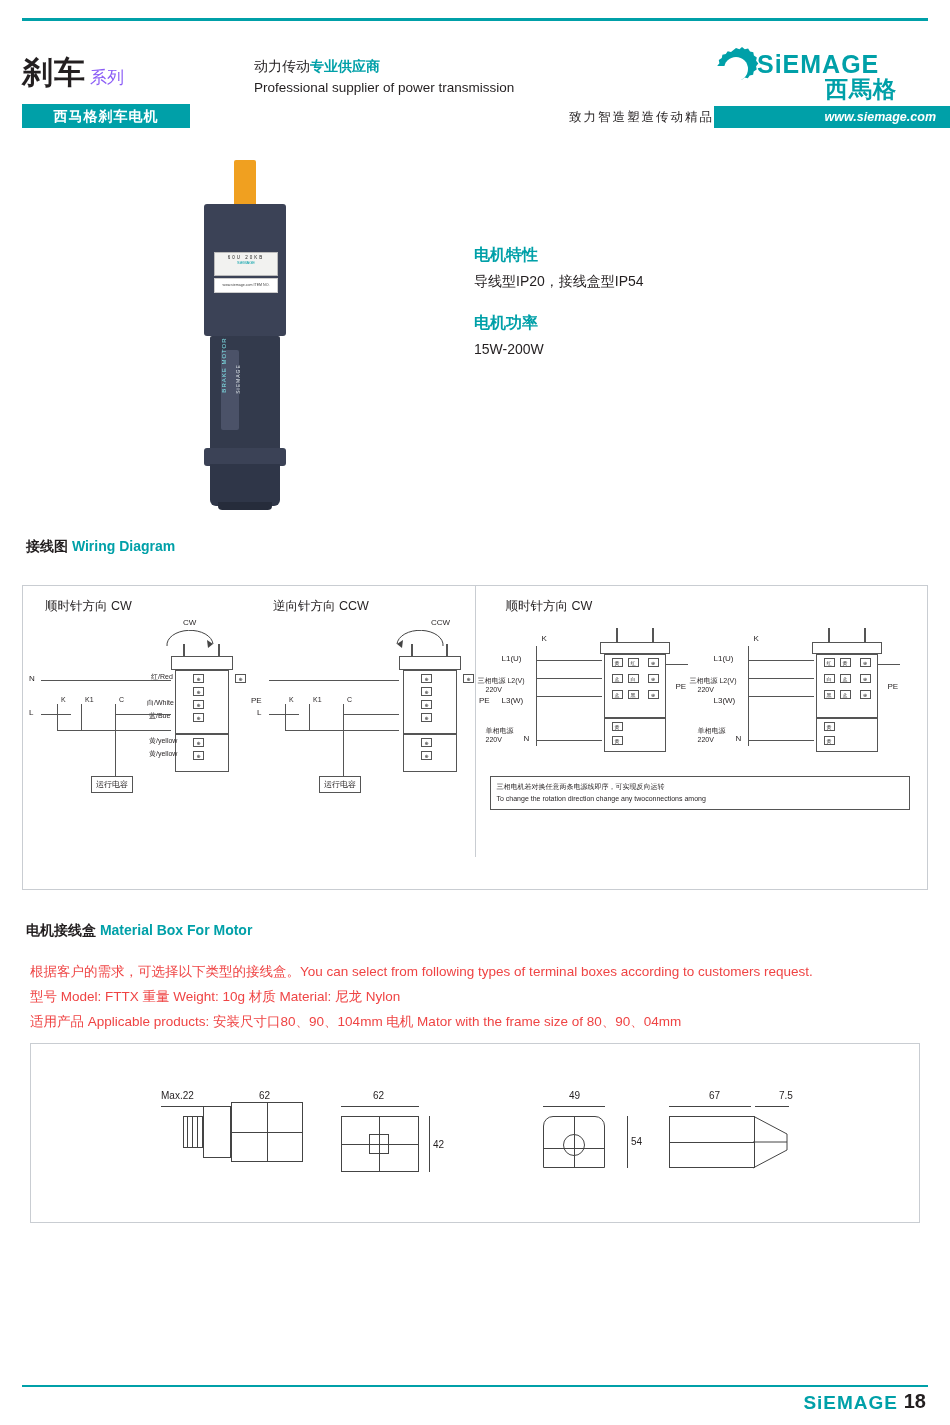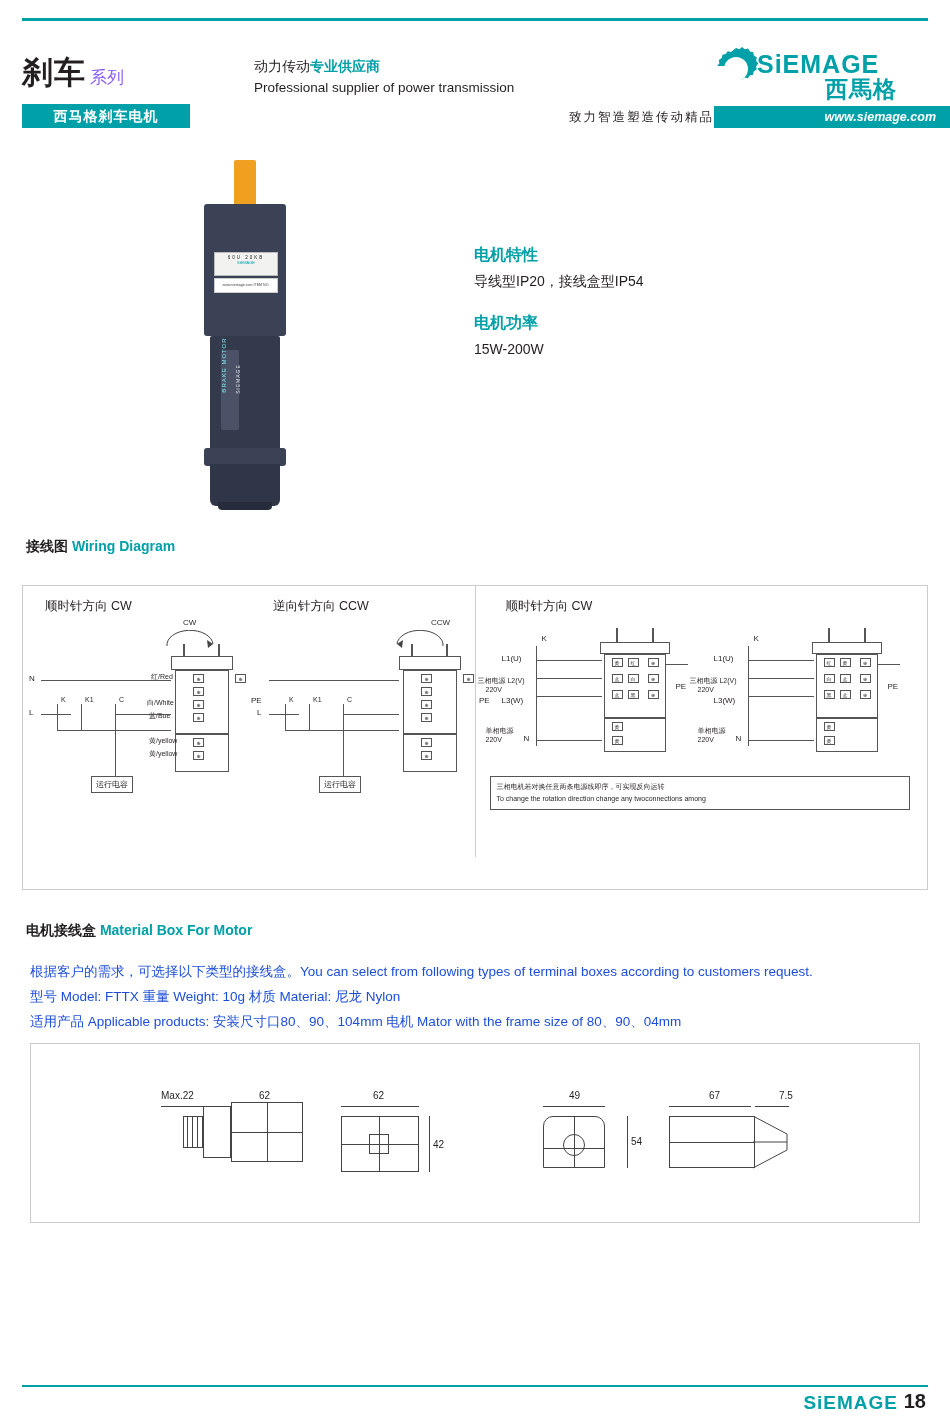--- a/index.html
+++ b/index.html
@@ -96,21 +96,21 @@
   .dg{position:absolute;}
   .ln{position:absolute;background:#555;}
   .box{position:absolute;border:1px solid #555;box-sizing:border-box;}
   .term{position:absolute;width:11px;height:9px;border:1px solid #555;box-sizing:border-box;font-size:5px;
         text-align:center;line-height:8px;color:#333;background:#fff;}
   .tiny{position:absolute;font-size:7px;color:#231f20;}
   .tiny2{position:absolute;font-size:8px;color:#231f20;}
   .cap-lbl{position:absolute;font-size:8px;border:1px solid #555;padding:2px 4px;background:#fff;color:#231f20;}
 
   
-  .tb-text{position:absolute;left:30px;font-size:13.5px;color:#1d4ed8;}
+  .tb-text{position:absolute;left:30px;font-size:13.5px;color:#ef4444;}
   .tb-frame{position:absolute;left:30px;top:1043px;width:890px;height:180px;border:1px solid #c9cdd2;box-sizing:border-box;}
   .dim{position:absolute;font-size:10px;color:#231f20;}
   .dl{position:absolute;background:#444;}
   .dbox{position:absolute;border:1px solid #444;box-sizing:border-box;background:#fff;}
 
   
   .foot-rule{position:absolute;left:22px;top:1385px;width:906px;height:2px;background:#00a0a8;}
   .foot-logo{position:absolute;right:52px;top:1392px;color:#00a0a8;font-size:19px;font-weight:bold;letter-spacing:1px;}
   .foot-pg{position:absolute;right:24px;top:1390px;color:#231f20;font-size:20px;font-weight:bold;}
 </style>

